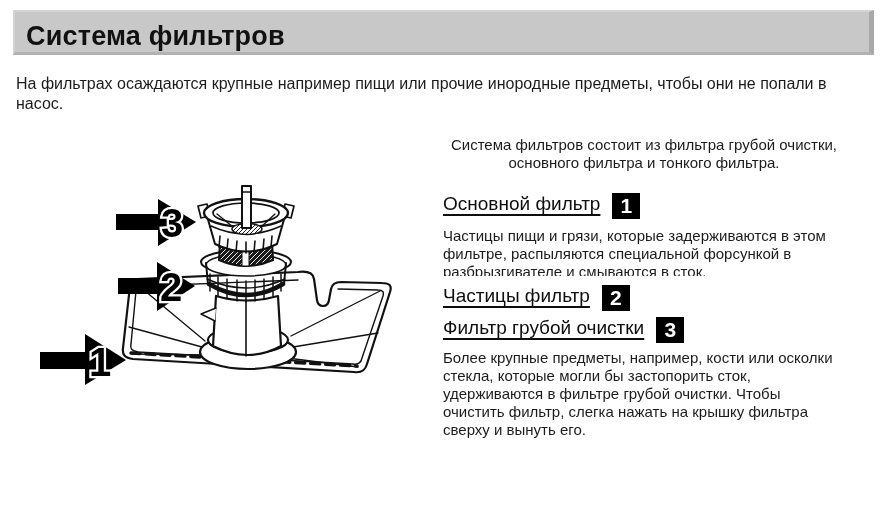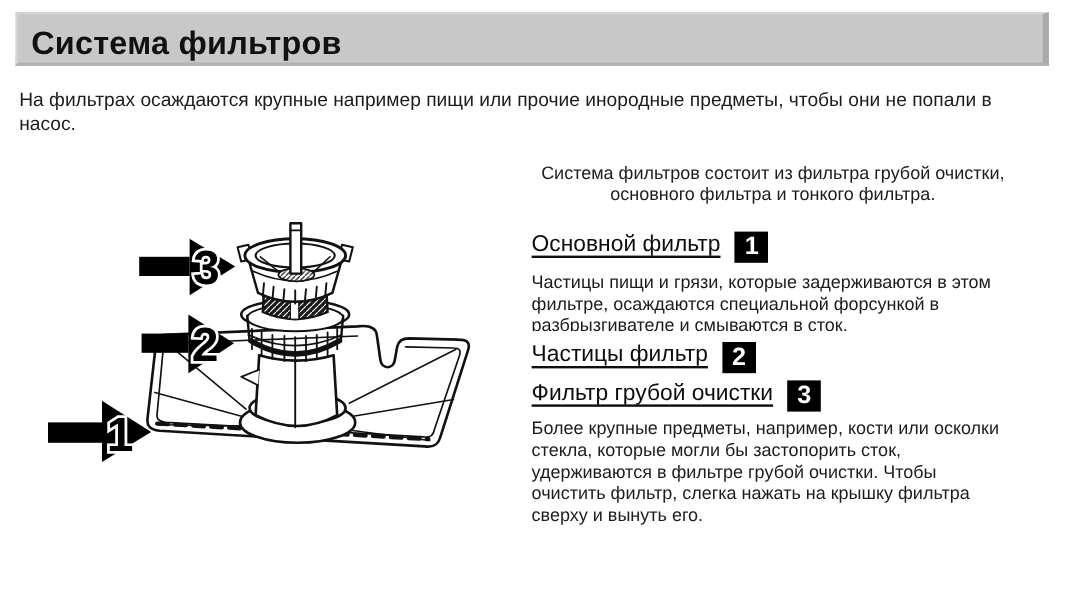--- a/index.html
+++ b/index.html
@@ -172,21 +172,21 @@
 </svg>
 
 <div class="right-col">
   <p class="lead">Система фильтров состоит из фильтра грубой очистки, основного фильтра и тонкого фильтра.</p>
 
   <div>
     <div class="section-heading">
       <span class="h-text">Основной фильтр</span>
       <span class="badge">1</span>
     </div>
-    <p class="sec1-body">Частицы пищи и грязи, которые задерживаются в этом фильтре, осаждаются специальной форсункой в разбрызгивателе и смываются в сток.</p>
+    <p class="sec1-body">Частицы пищи и грязи, которые задерживаются в этом фильтре, распыляются специальной форсункой в разбрызгивателе и смываются в сток.</p>
   </div>
 
   <div>
     <div class="section-heading sec-head-2">
       <span class="h-text">Частицы фильтр</span>
       <span class="badge">2</span>
     </div>
   </div>
 
   <div>

